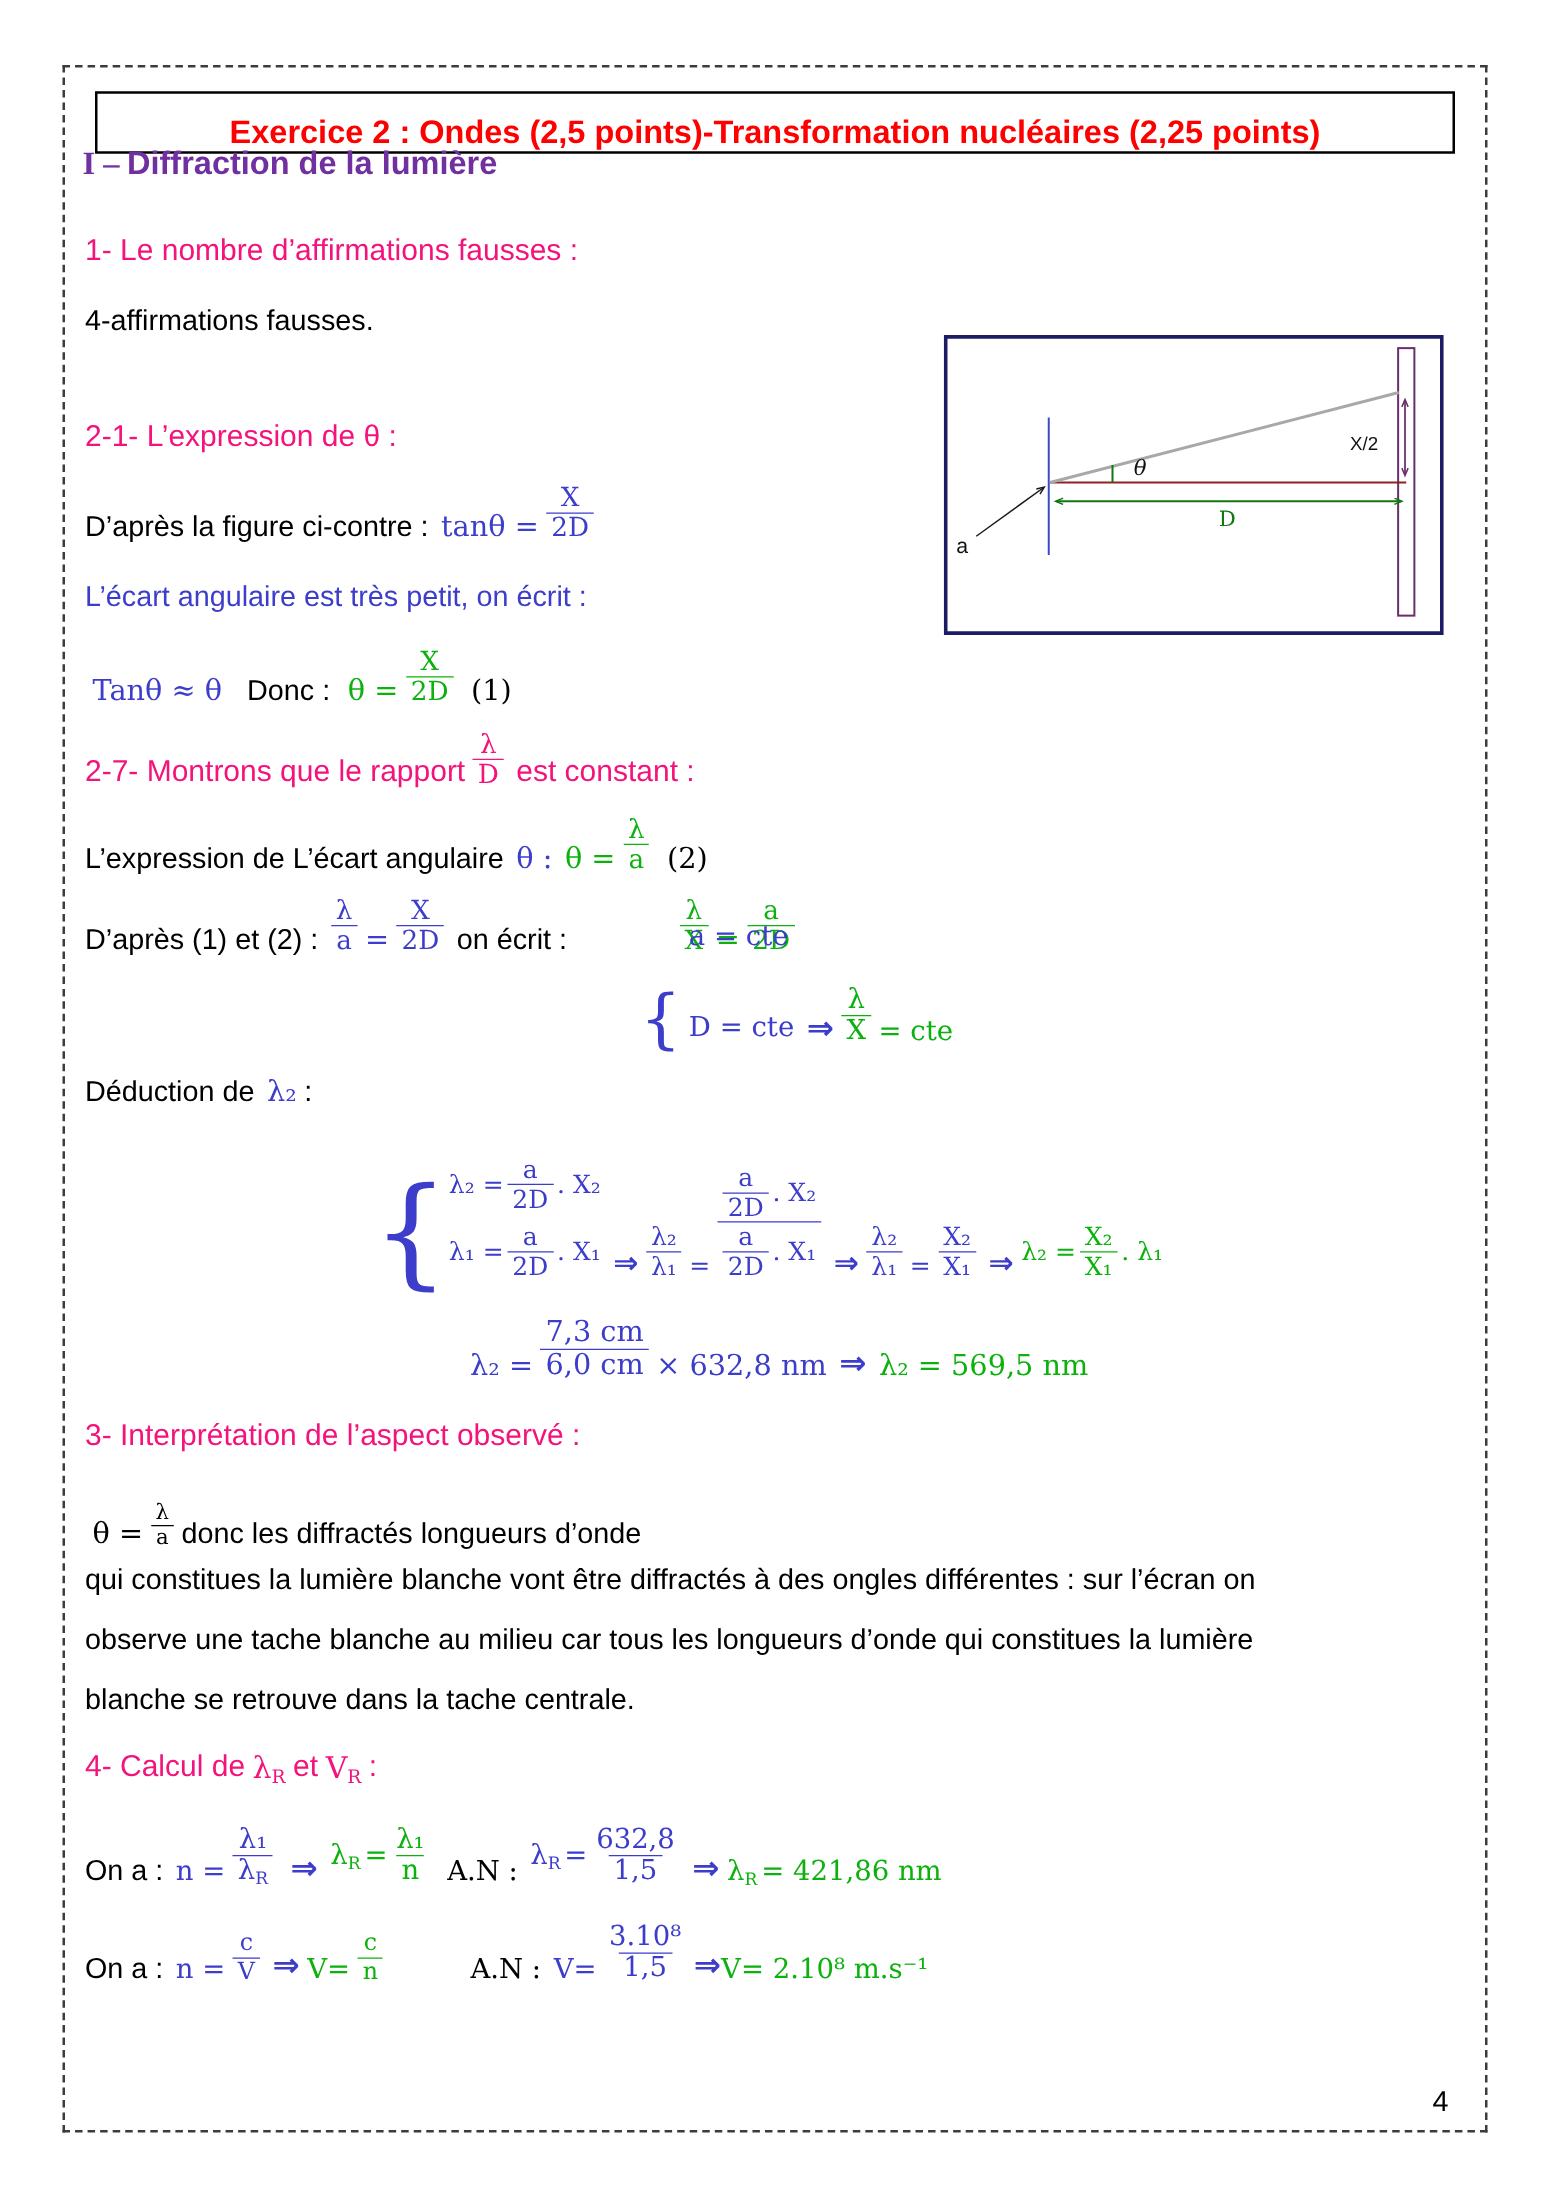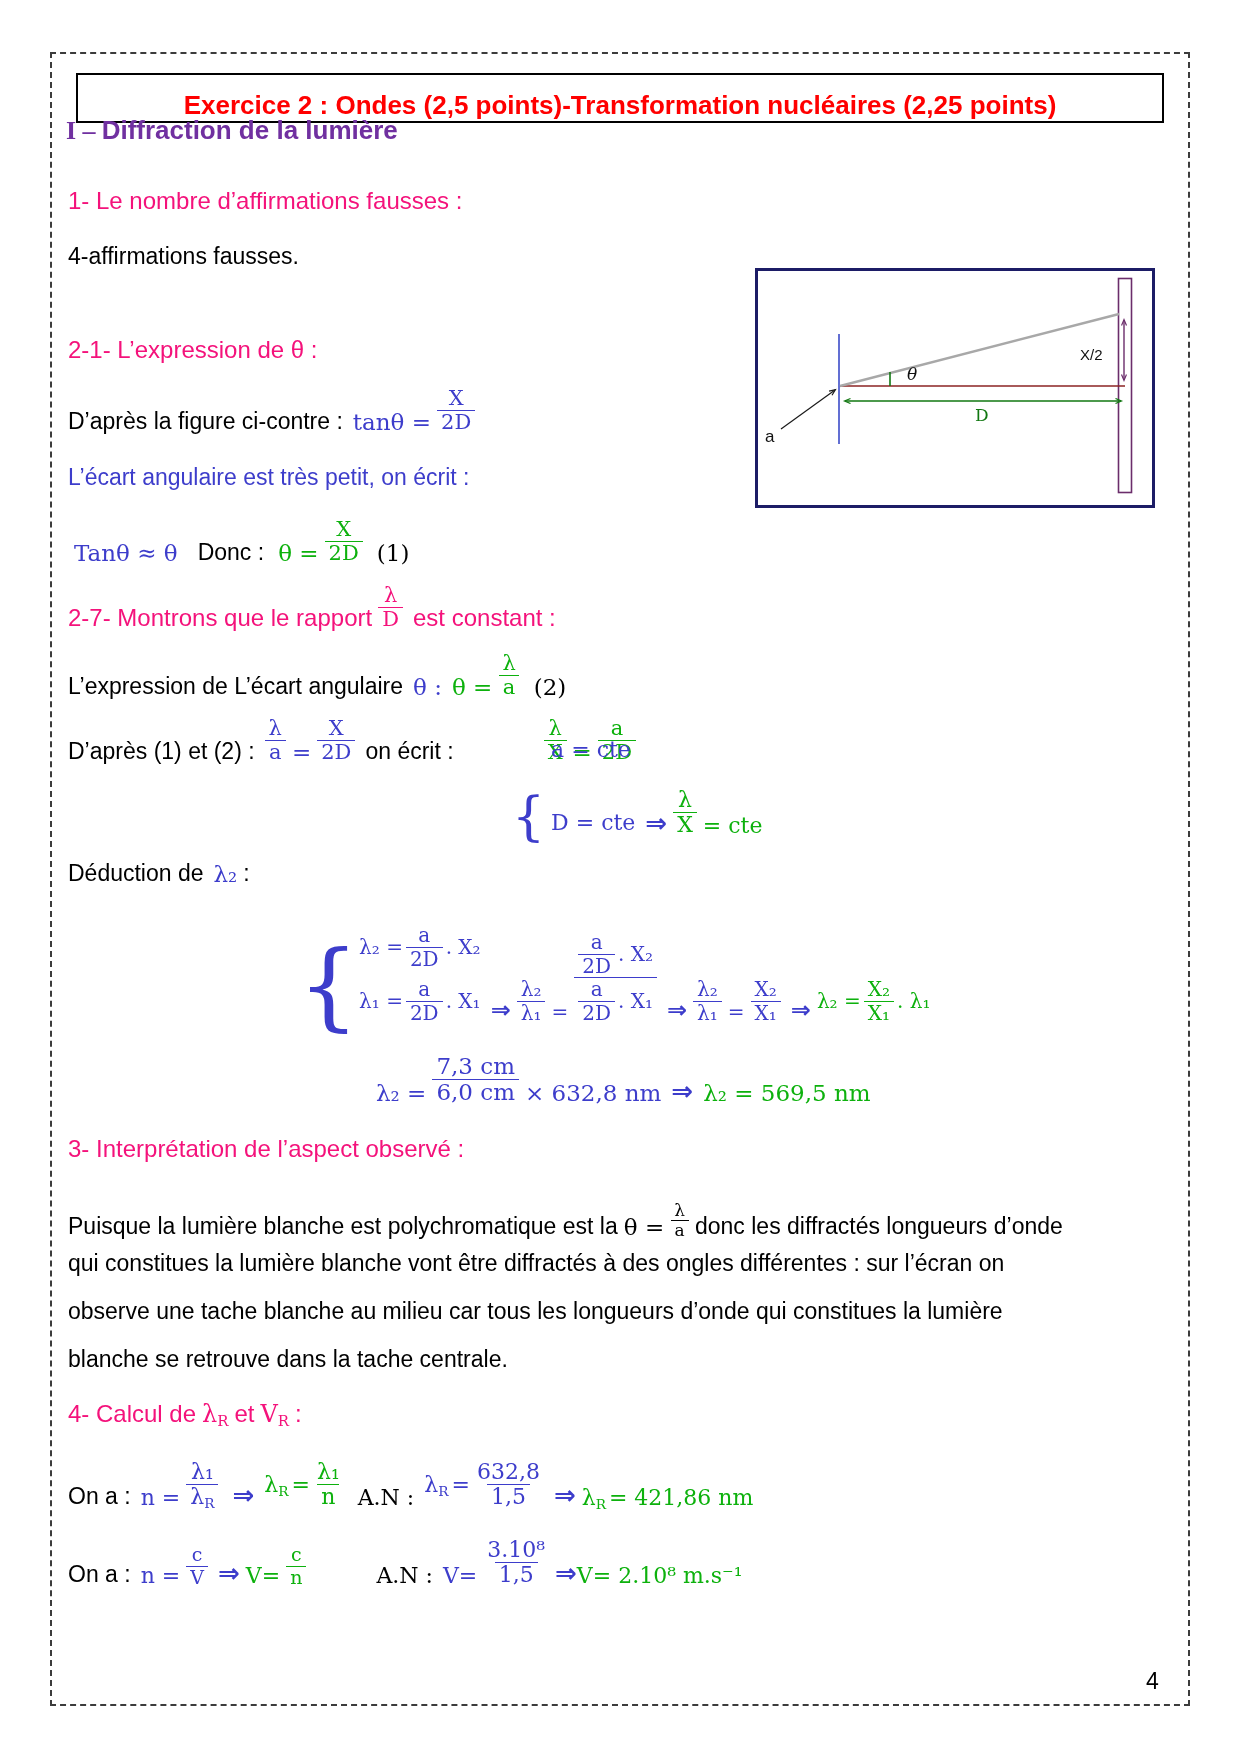--- a/index.html
+++ b/index.html
@@ -235,21 +235,20 @@
       <span class="den">6,0 cm</span>
   </span>
   <span class="blue ml6">× 632,8 nm</span>
   <span class="arrow blue ml10" style="font-size:26px">⇒</span>
   <span class="green ml10">λ₂ = 569,5 nm</span>
 </div>
 
 <div class="abs pinkh" style="left:68px;top:1135px">3- Interprétation de l’aspect observé :</div>
 
 <div class="abs row black23" style="left:68px;top:1190px;height:50px">
-  <span>Puisque la lumière blanche est polychromatique est la</span>
   <span class="math ml6">θ =</span>
   <span class="frac math ml6" style="font-size:17px">
     <span class="num">λ</span>
       <span class="den">a</span>
   </span>
   <span class="ml6">donc les diffractés longueurs d’onde</span>
 </div>
 <div class="abs black23" style="left:68px;top:1250px">qui constitues la lumière blanche vont être diffractés à des ongles différentes : sur l’écran on</div>
 <div class="abs black23" style="left:68px;top:1298px">observe une tache blanche au milieu car tous les longueurs d’onde qui constitues la lumière</div>
 <div class="abs black23" style="left:68px;top:1346px">blanche se retrouve dans la tache centrale.</div>

